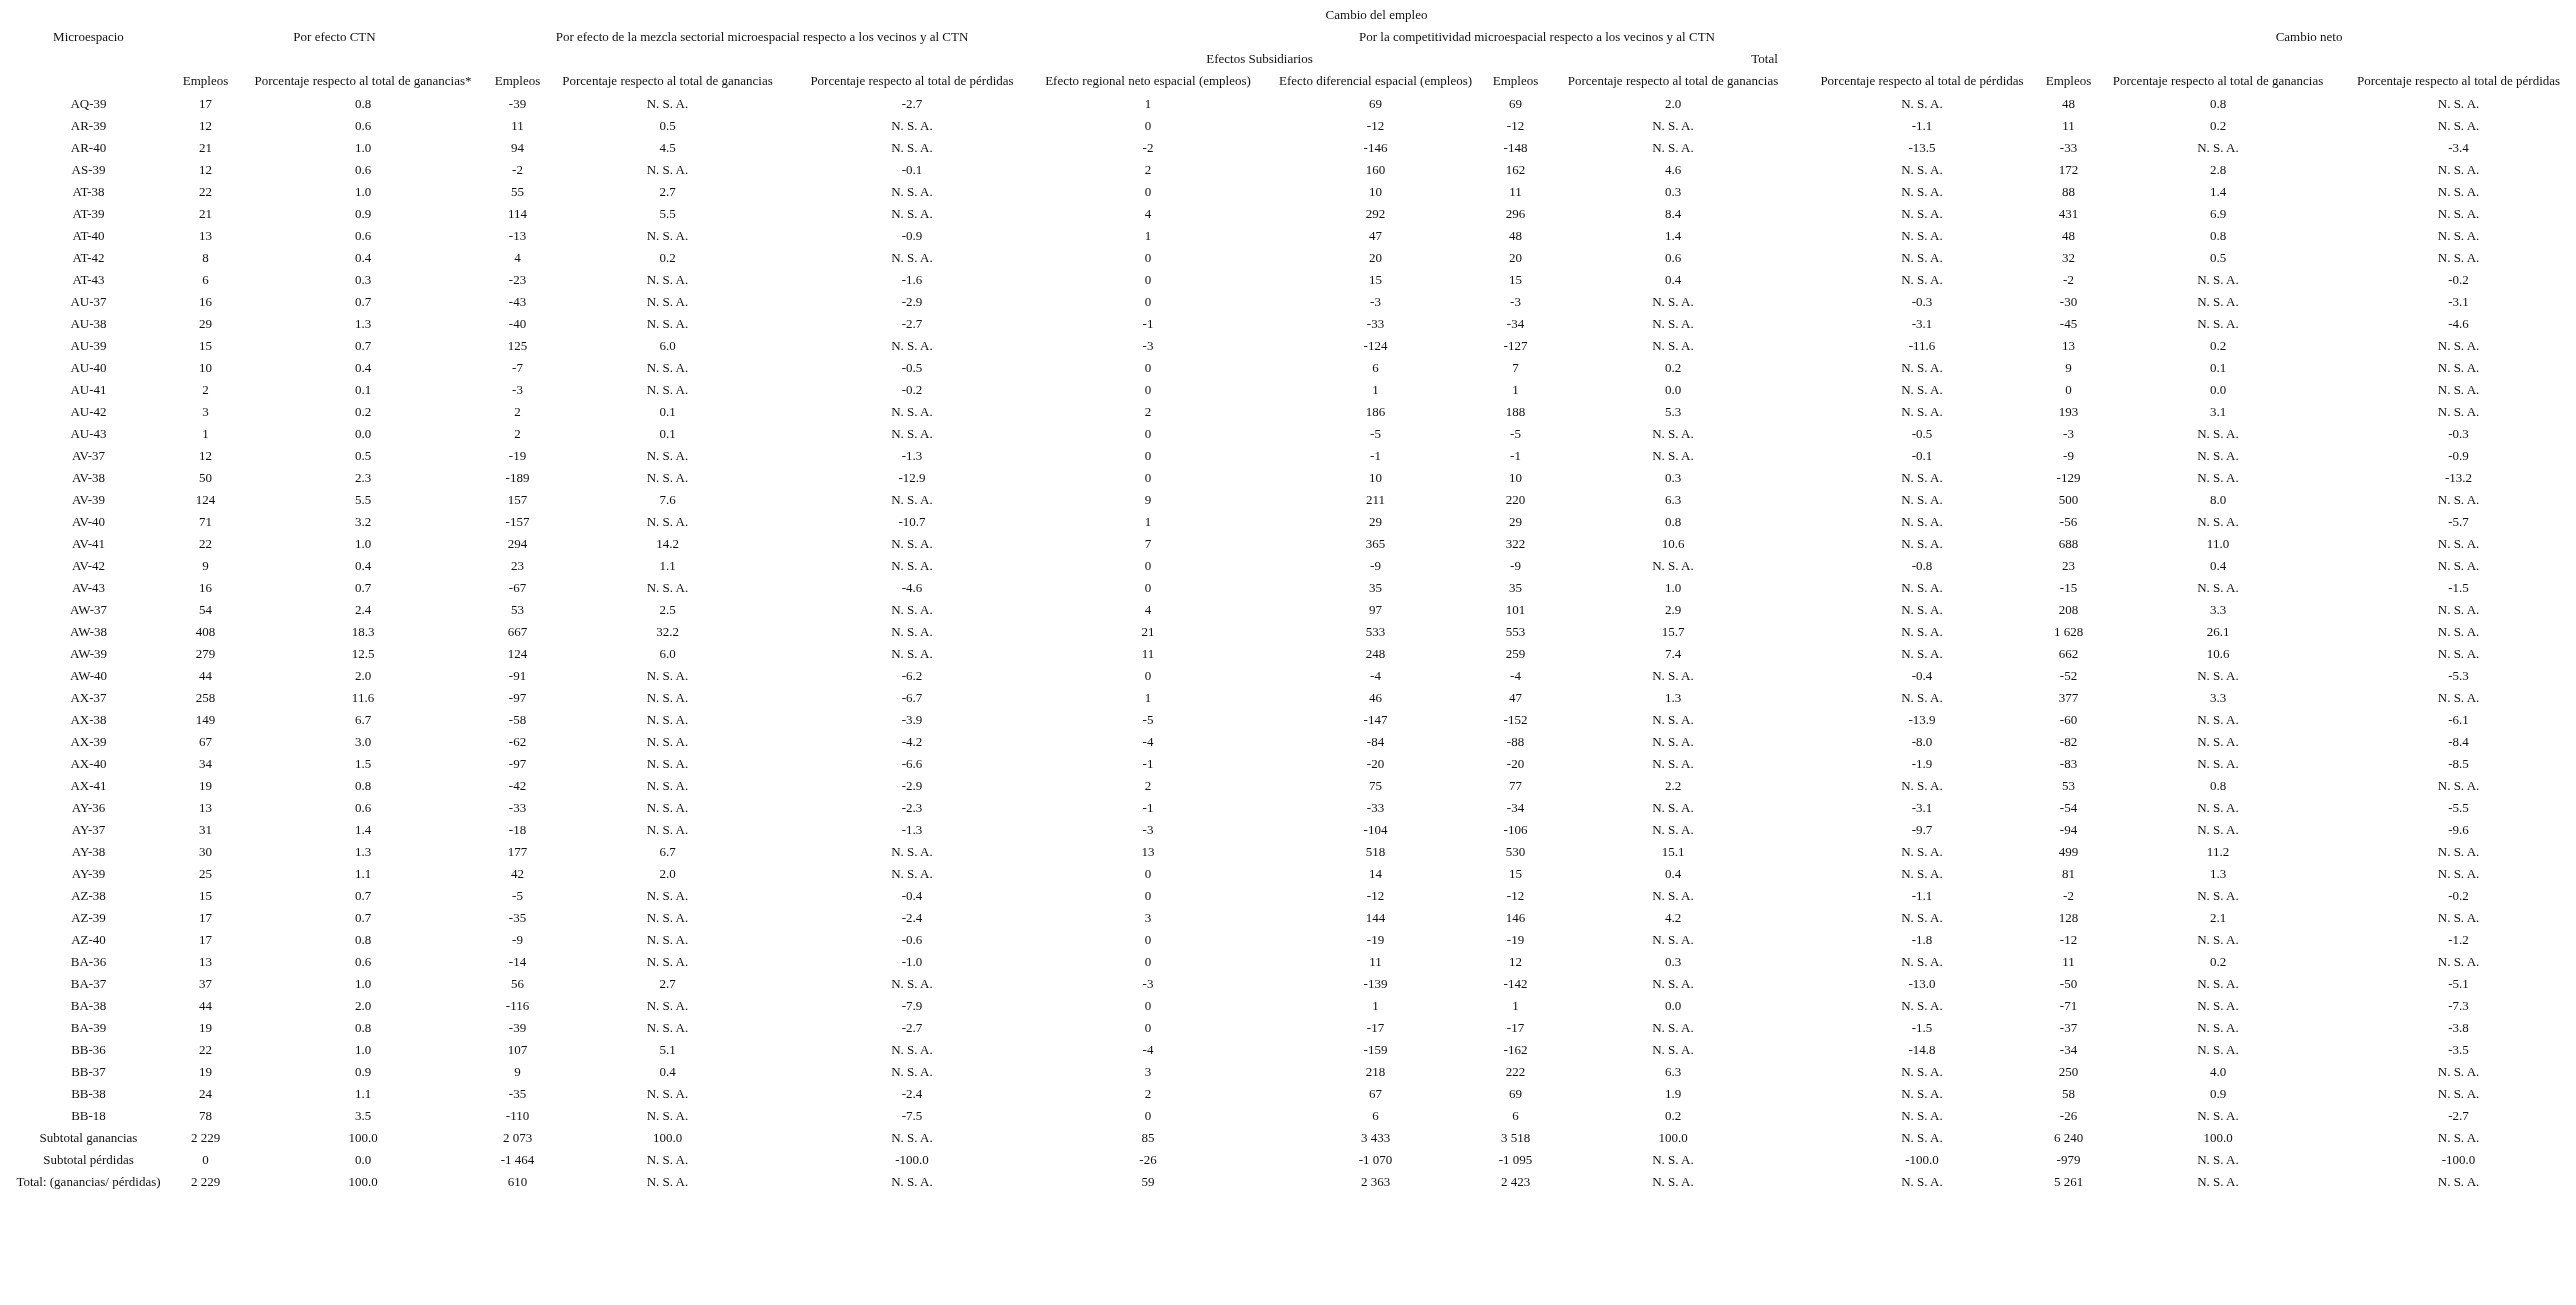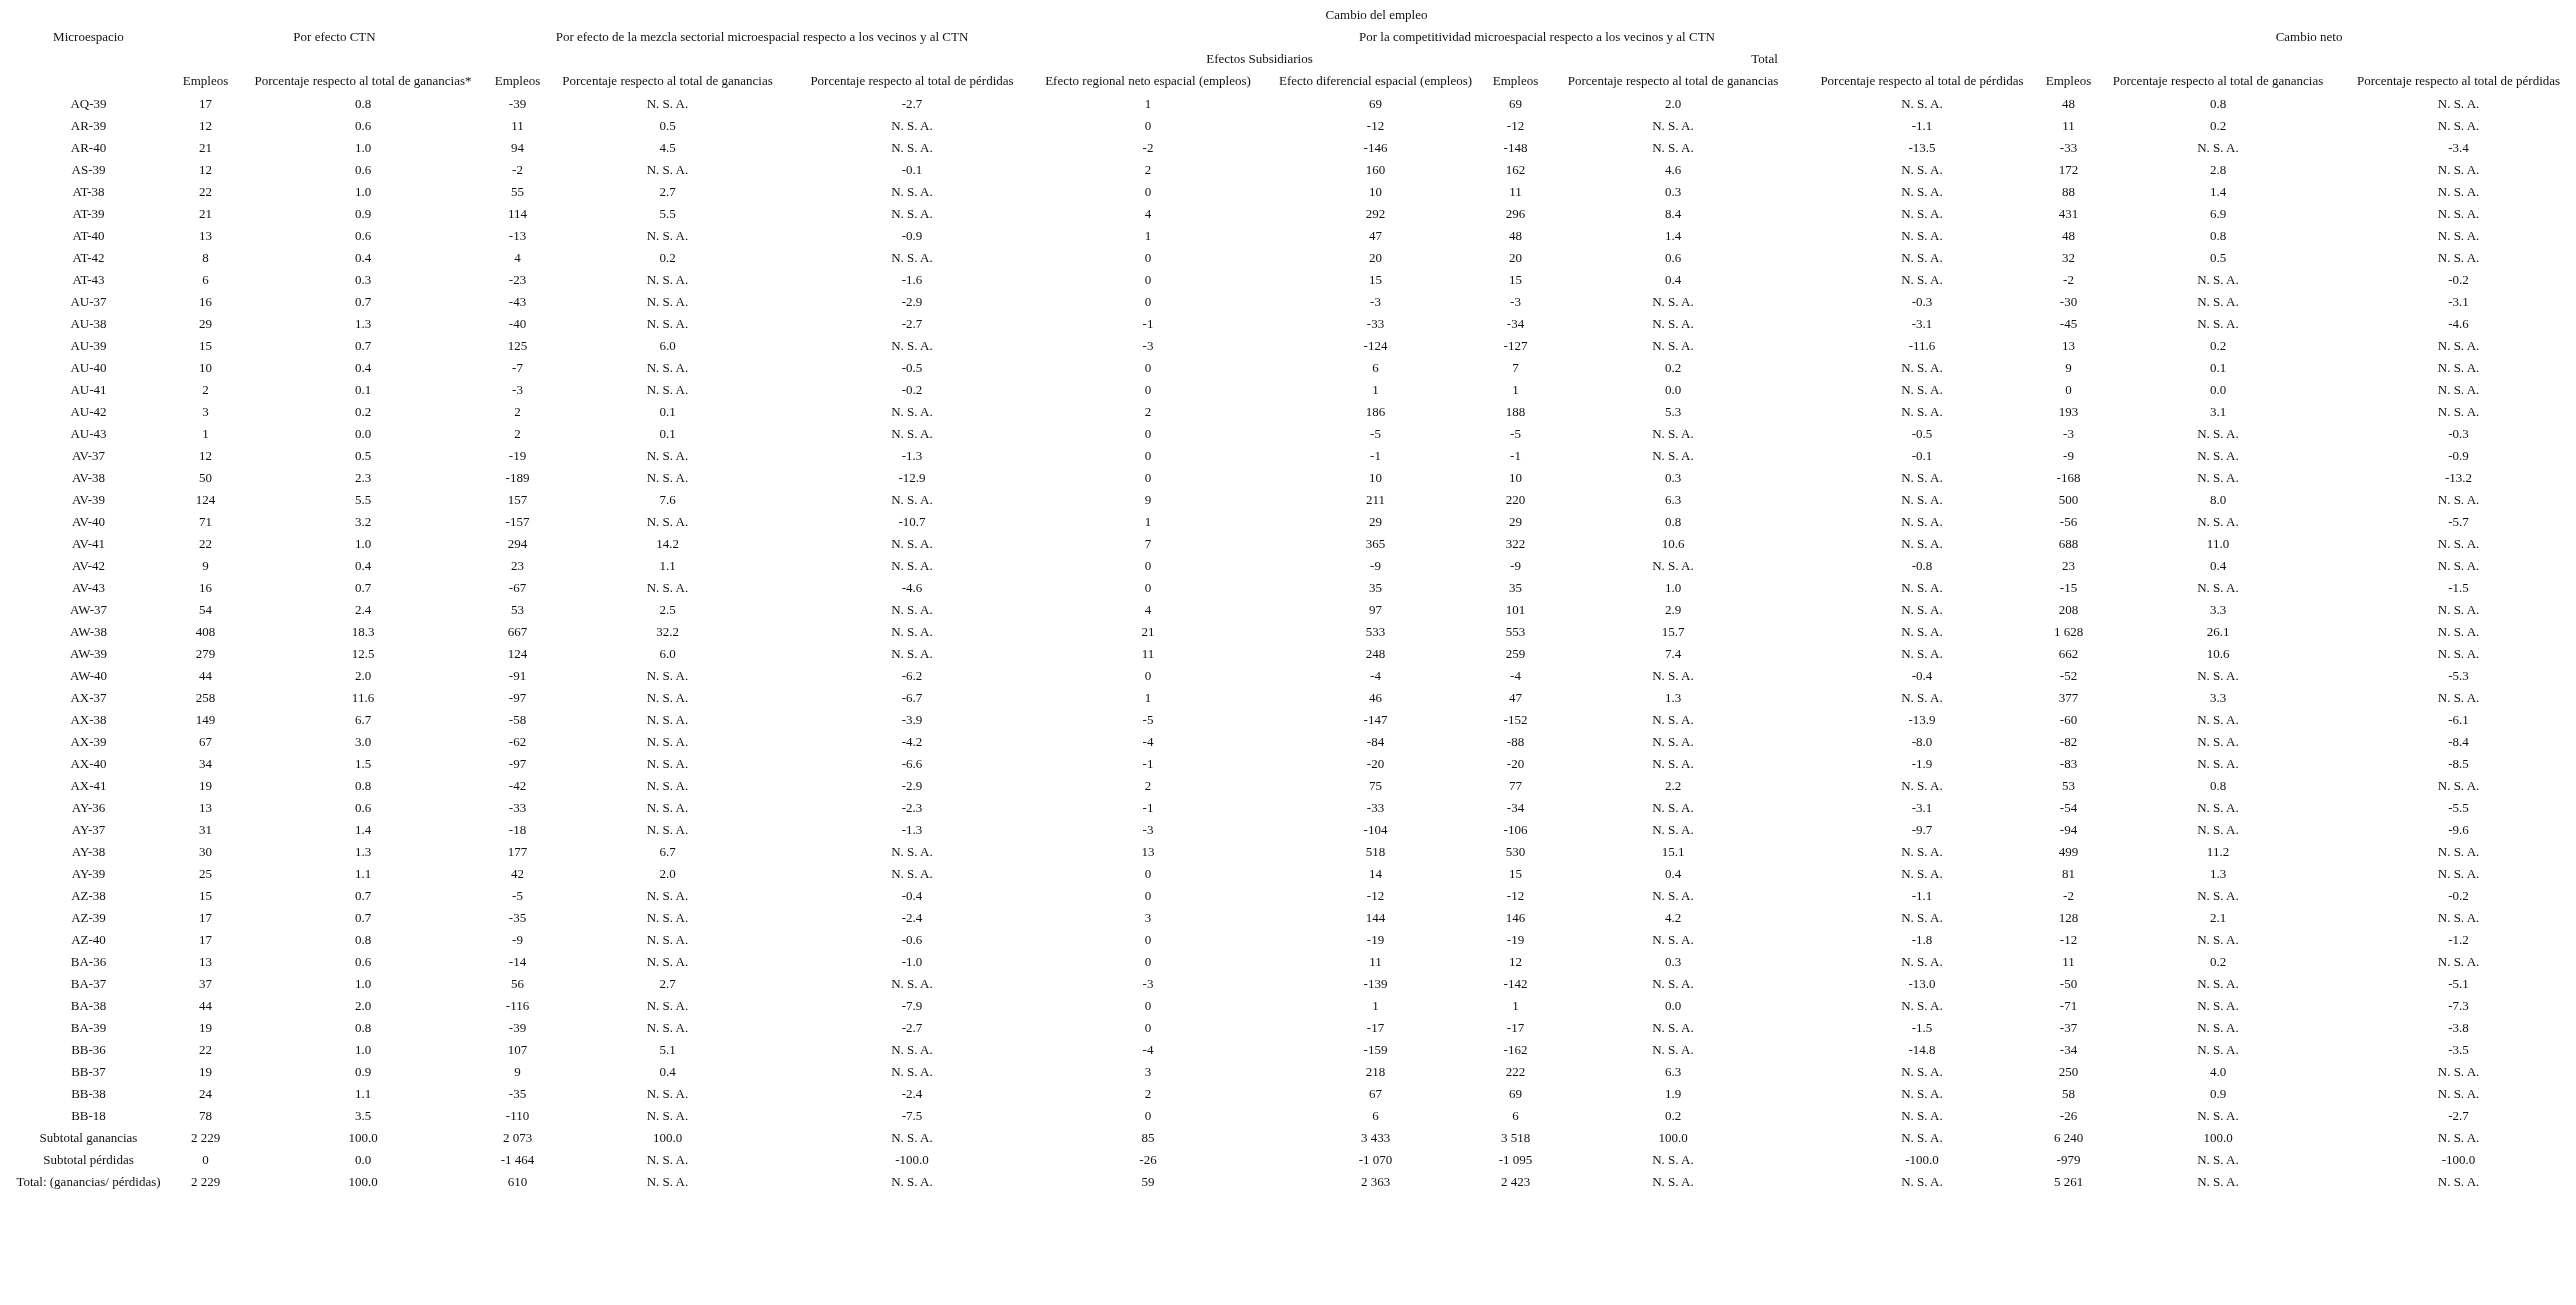--- a/index.html
+++ b/index.html
@@ -367,21 +367,21 @@
         <td>50</td>
         <td>2.3</td>
         <td>-189</td>
         <td>N. S. A.</td>
         <td>-12.9</td>
         <td>0</td>
         <td>10</td>
         <td>10</td>
         <td>0.3</td>
         <td>N. S. A.</td>
-        <td>-168</td>
+        <td>-129</td>
         <td>N. S. A.</td>
         <td>-13.2</td>
       </tr>
       <tr>
         <td>AV-39</td>
         <td>124</td>
         <td>5.5</td>
         <td>157</td>
         <td>7.6</td>
         <td>N. S. A.</td>

